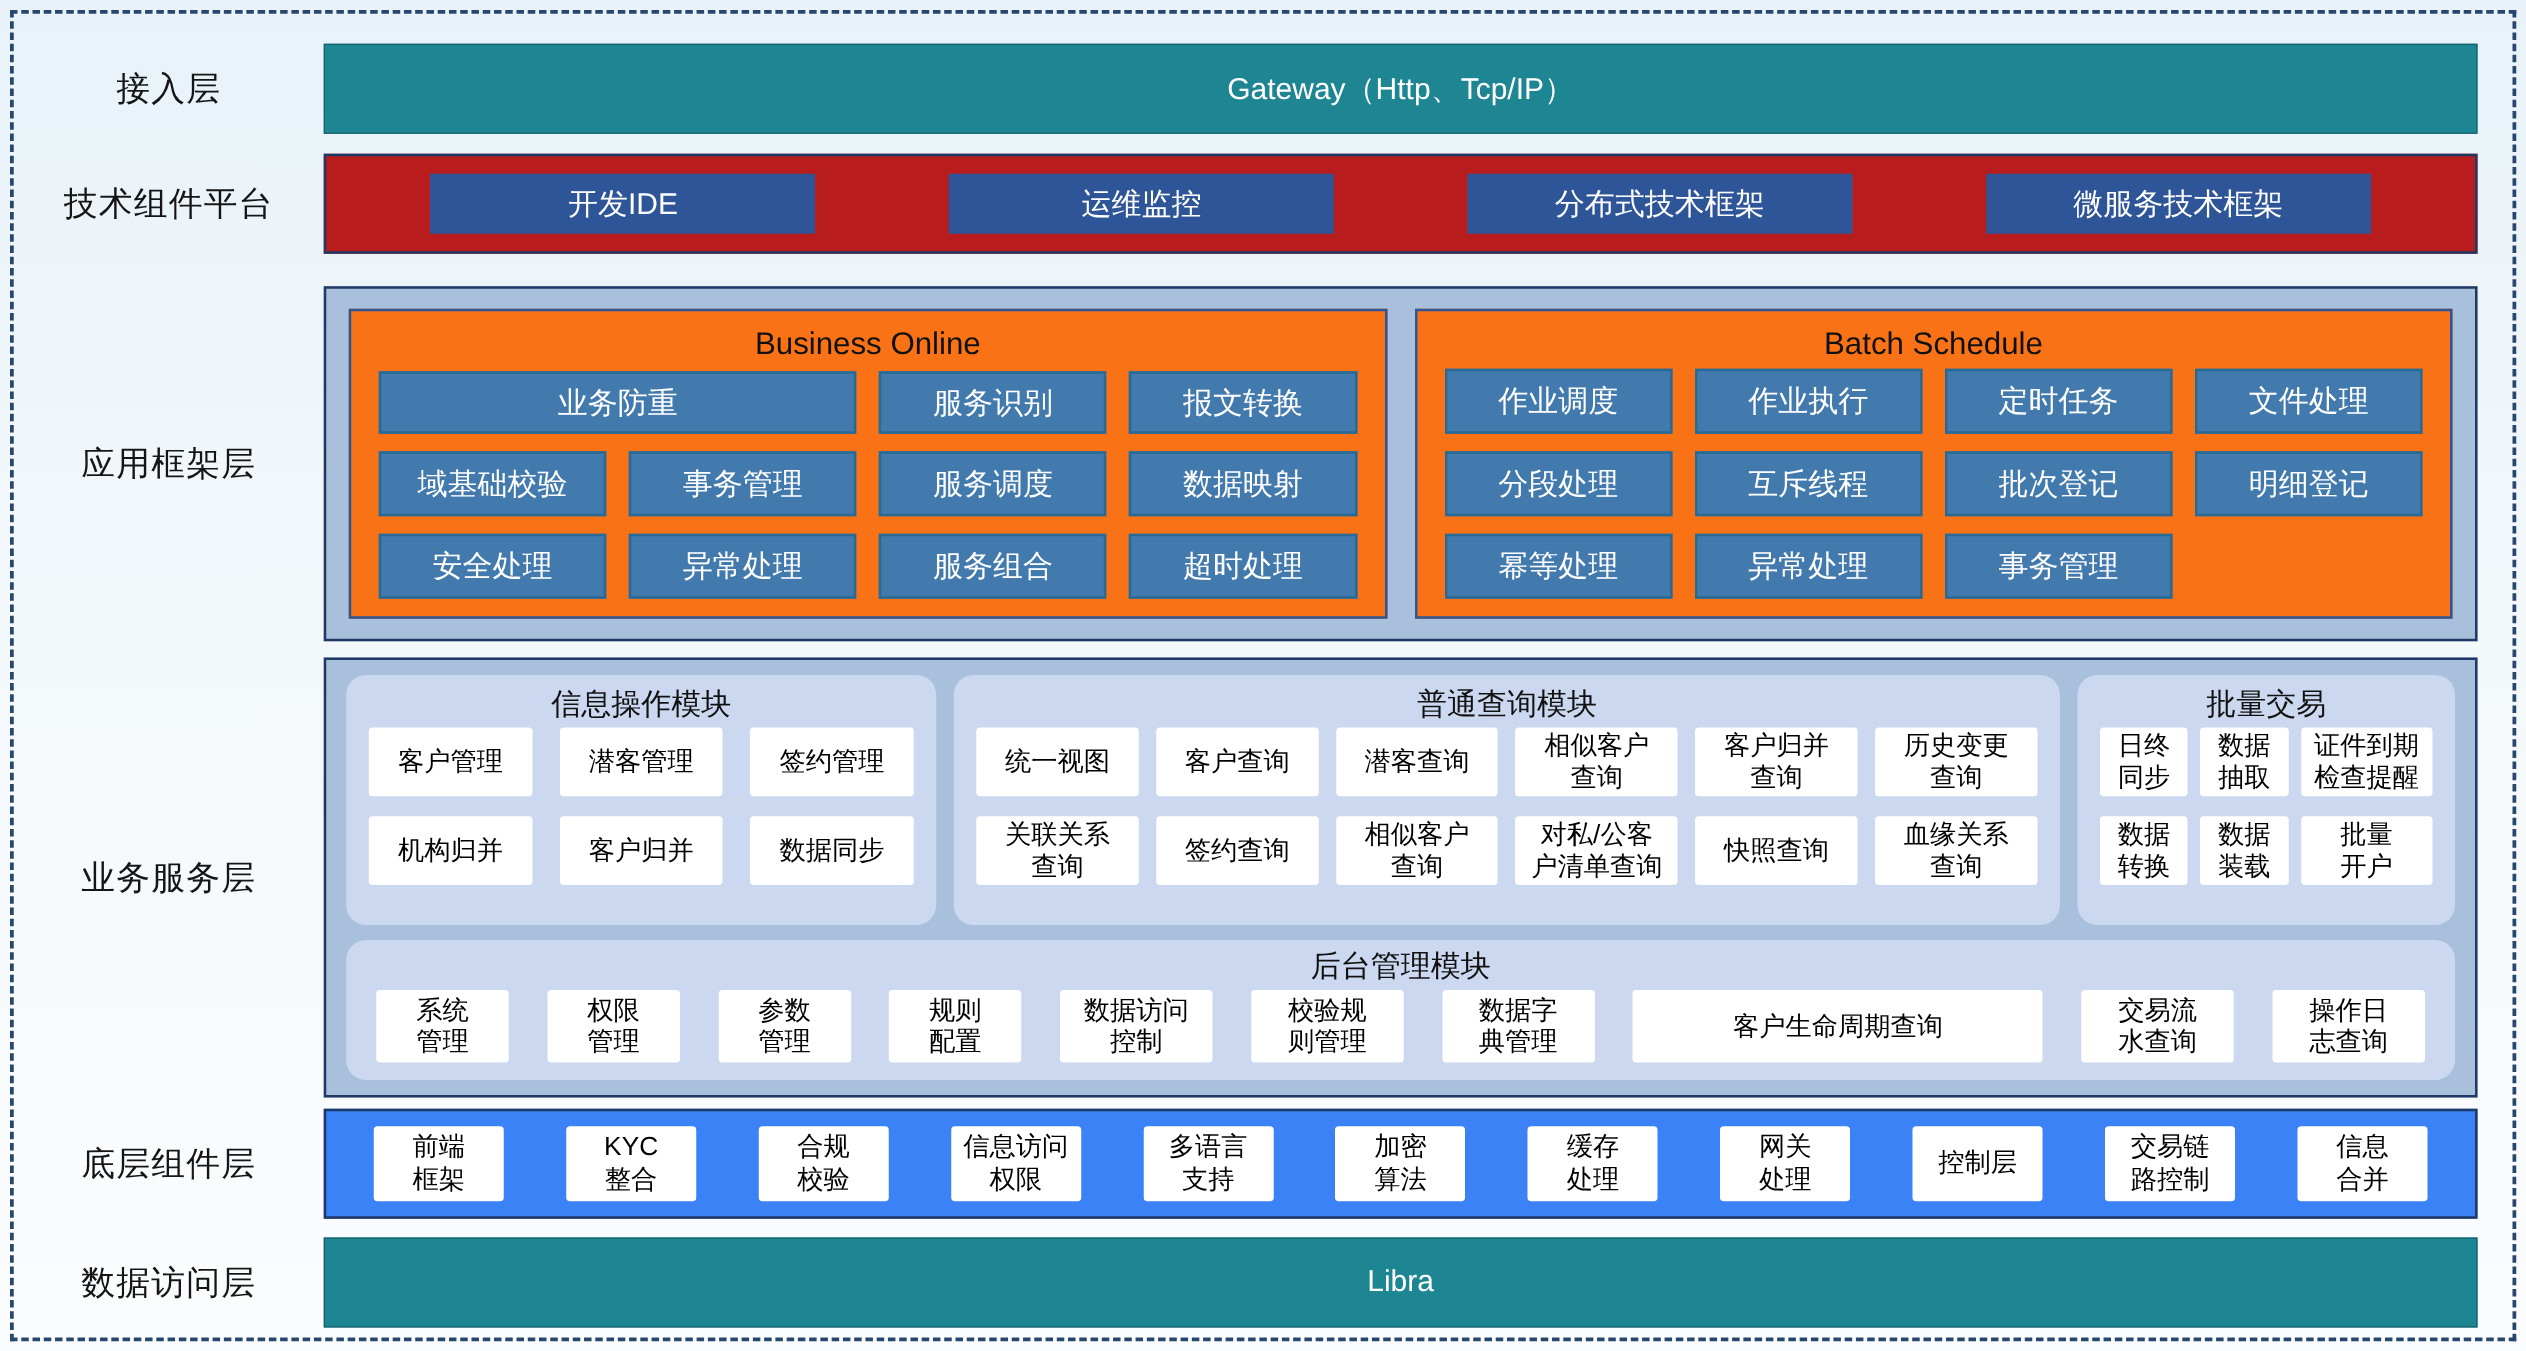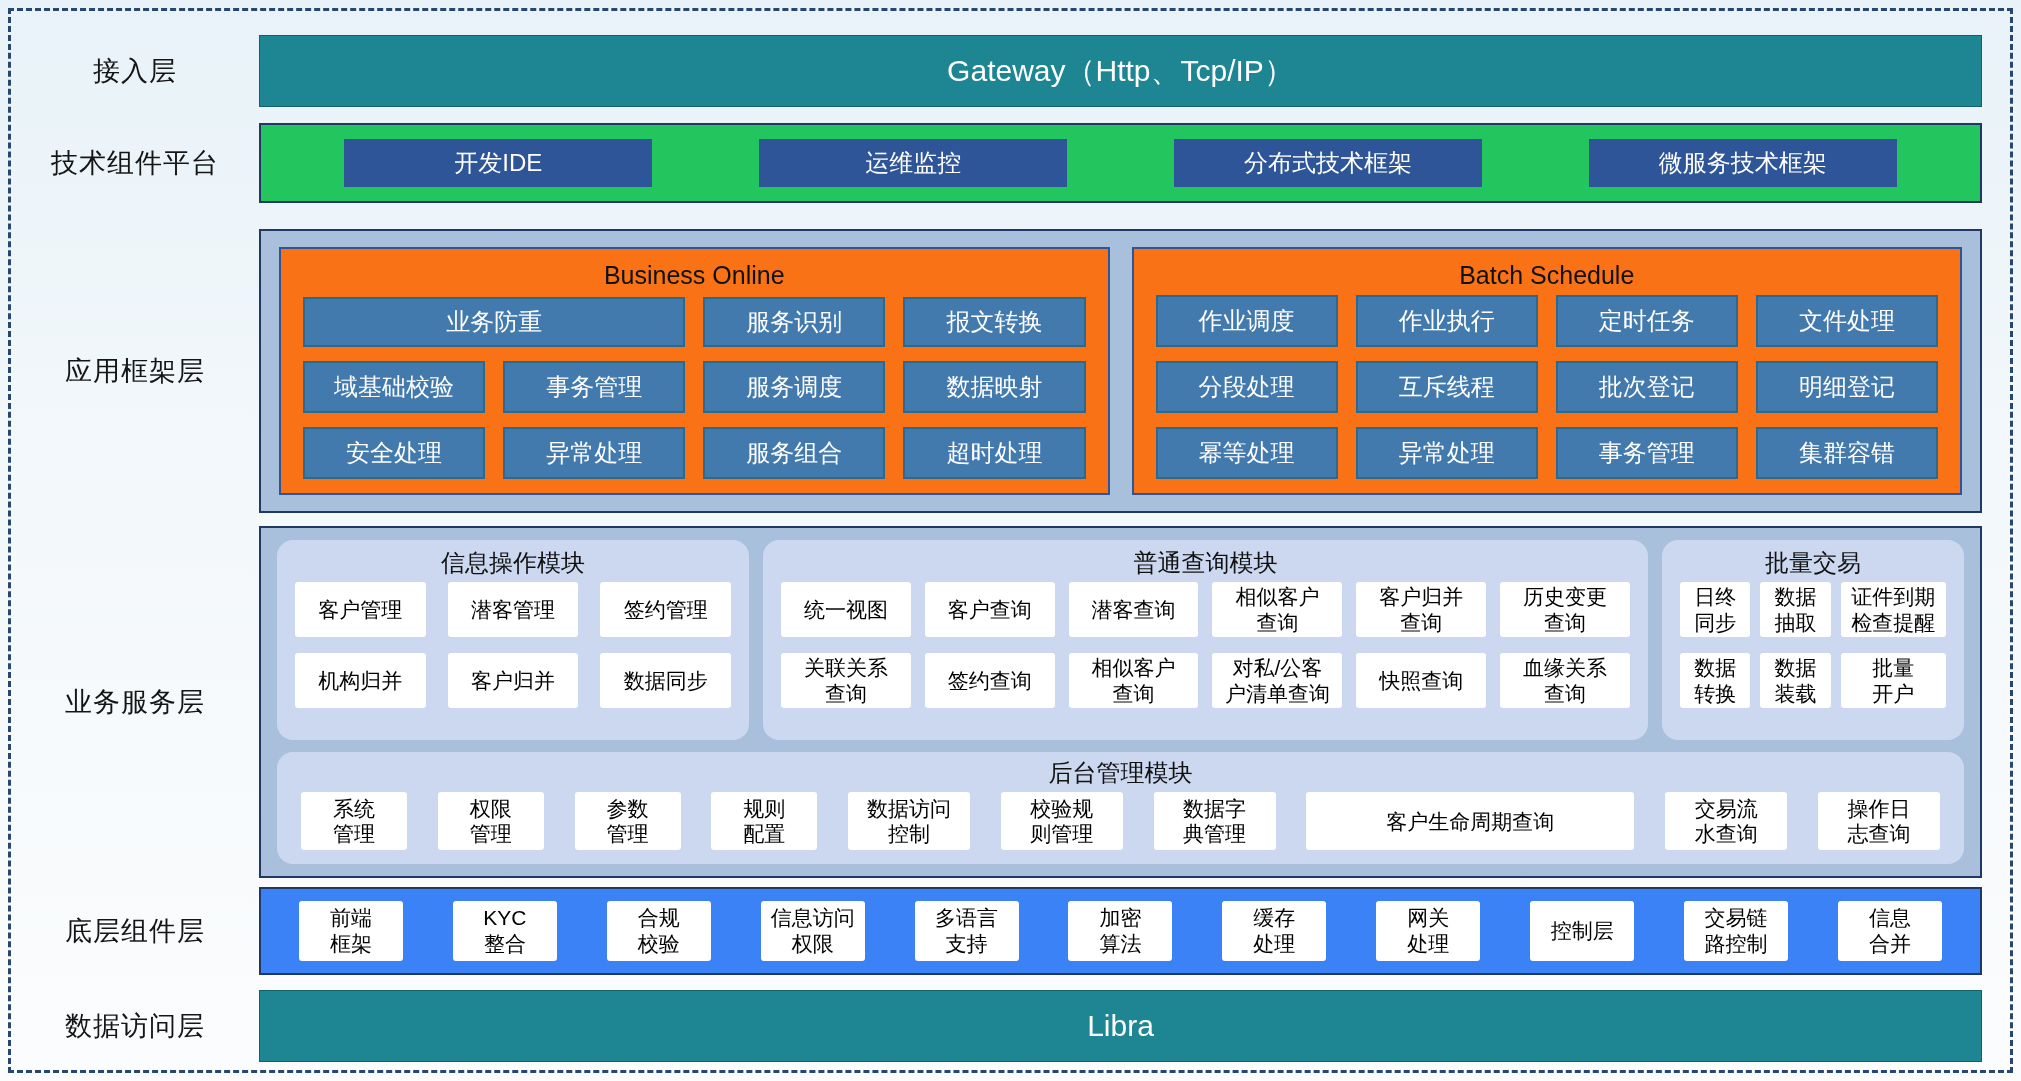--- a/index.html
+++ b/index.html
@@ -22,27 +22,27 @@
     display:flex;align-items:center;justify-content:center;
     font-size:27px;color:#151515;letter-spacing:1px;
     text-align:center;
   }
   .band-content{flex:1;min-width:0;}
 
   
   .teal-bar{
     height:72px;background:#1e8593;border:1px solid #14606d;
     display:flex;align-items:center;justify-content:center;
-    color:#fff;font-size:30px;box-sizing:border-box;
+    color:#fff;font-size:24px;box-sizing:border-box;
   }
 
   
   .band.tech{margin-top:16px;}
   .tech-strip{
-    height:80px;background:#22c55e;border:2px solid #1f3864;
+    height:80px;background:#b91c1c;border:2px solid #1f3864;
     box-sizing:border-box;
     display:flex;align-items:center;justify-content:space-around;
     padding:0 30px;
   }
   .dark-btn{
     width:308px;height:48px;background:#2e5597;
     display:flex;align-items:center;justify-content:center;
     color:#fff;font-size:24px;
   }
 
@@ -172,21 +172,20 @@
               <div class="steel-btn">作业执行</div>
               <div class="steel-btn">定时任务</div>
               <div class="steel-btn">文件处理</div>
               <div class="steel-btn">分段处理</div>
               <div class="steel-btn">互斥线程</div>
               <div class="steel-btn">批次登记</div>
               <div class="steel-btn">明细登记</div>
               <div class="steel-btn">幂等处理</div>
               <div class="steel-btn">异常处理</div>
               <div class="steel-btn">事务管理</div>
-              <div class="steel-btn">集群容错</div>
             </div>
         </div>
       </div>
     </div>
   </div>
 
   <div class="band service">
     <div class="band-label">业务服务层</div>
     <div class="band-content">
       <div class="service-strip">

